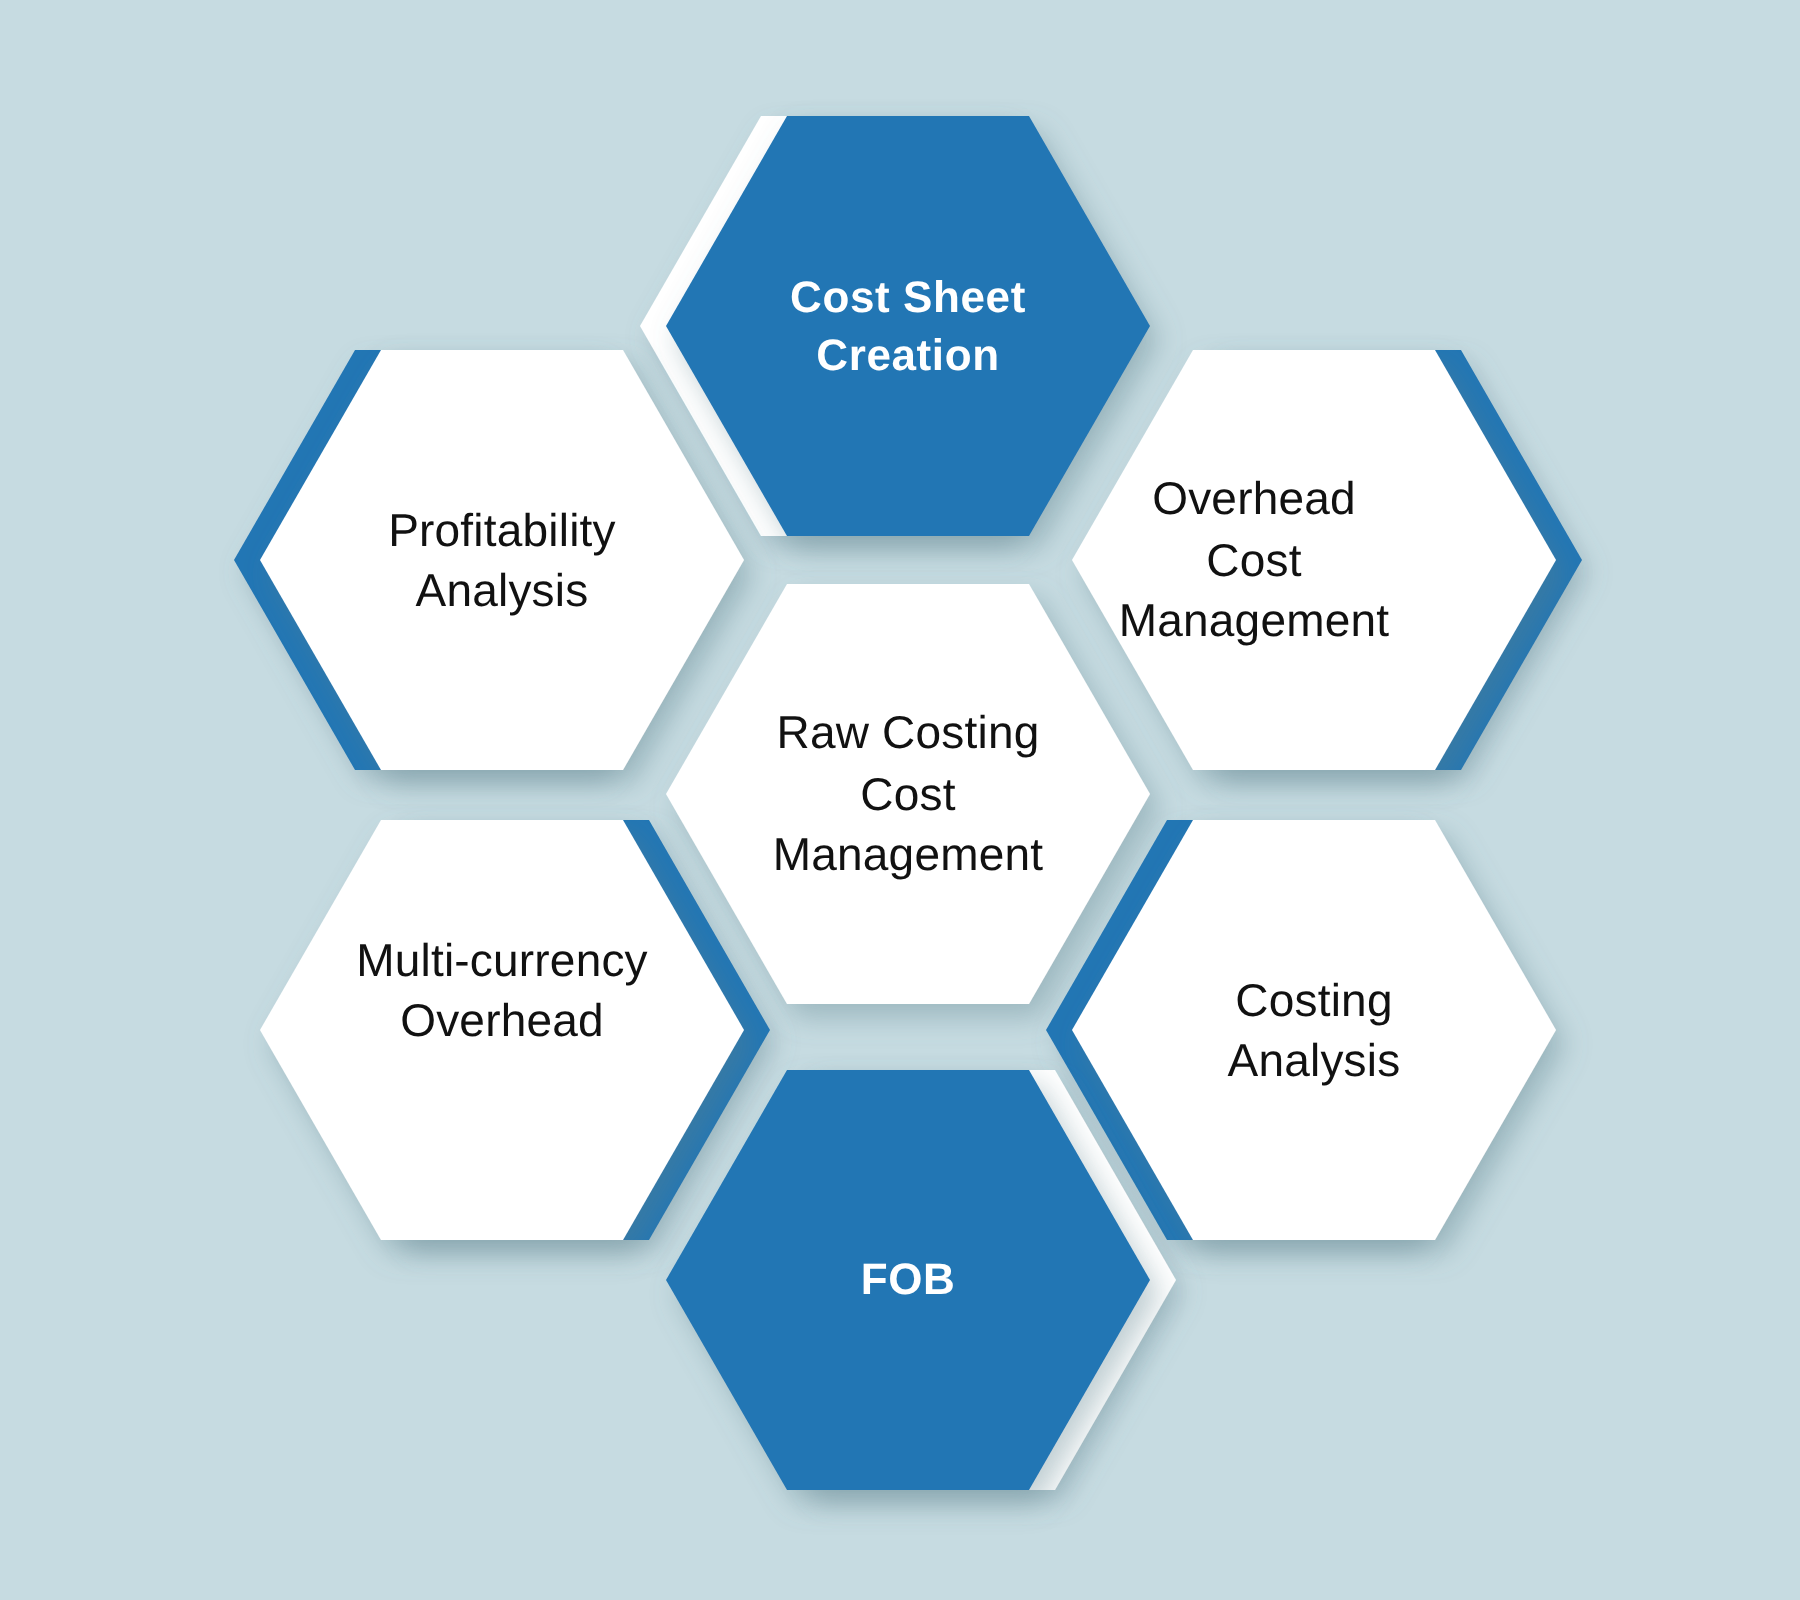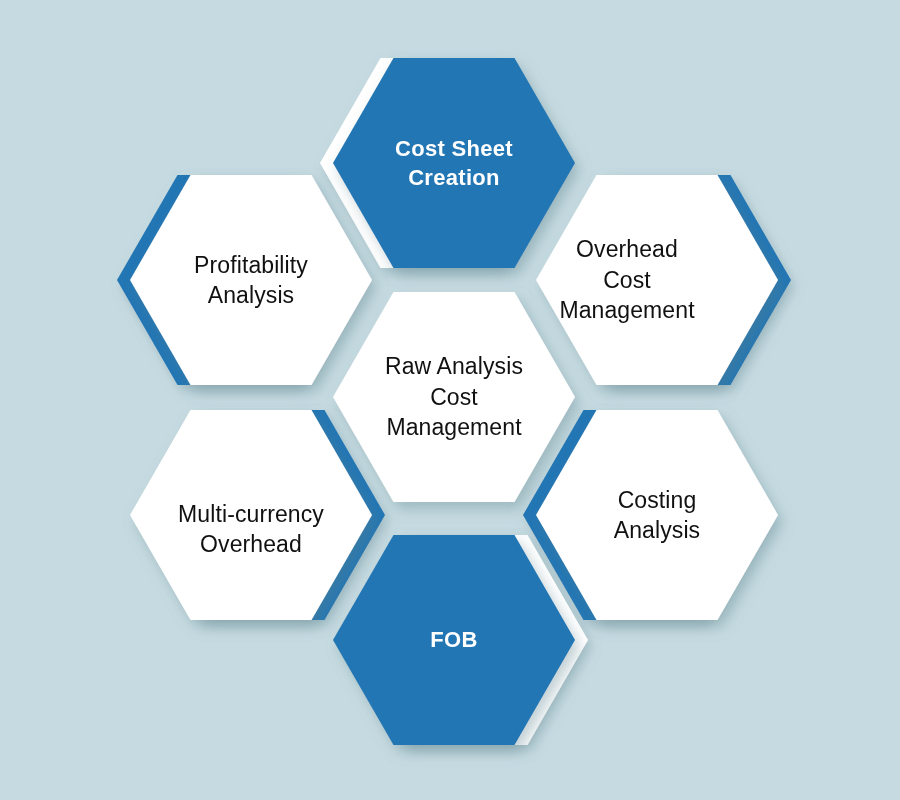--- a/index.html
+++ b/index.html
@@ -107,25 +107,25 @@
       <div class="hex-label lbl-dark" style="left: 251px; top: 280px;">
         <span>Profitability</span>
         <span>Analysis</span>
       </div>
       <div class="hex-label lbl-dark" style="left: 627px; top: 280px;">
         <span>Overhead</span>
         <span>Cost</span>
         <span>Management</span>
       </div>
       <div class="hex-label lbl-dark" style="left: 454px; top: 397px;">
-        <span>Raw Analysis</span>
+        <span>Raw Costing</span>
         <span>Cost</span>
         <span>Management</span>
       </div>
-      <div class="hex-label lbl-dark" style="left: 251px; top: 529px; justify-content: center;">
+      <div class="hex-label lbl-dark" style="left: 251px; top: 495px; justify-content: center;">
         <span>Multi-currency</span>
         <span>Overhead</span>
       </div>
       <div class="hex-label lbl-dark" style="left: 657px; top: 515px; justify-content: center;">
         <span>Costing</span>
         <span>Analysis</span>
       </div>
       <div class="hex-label lbl-light" style="left: 454px; top: 640px;">
         <span>FOB</span>
       </div>

